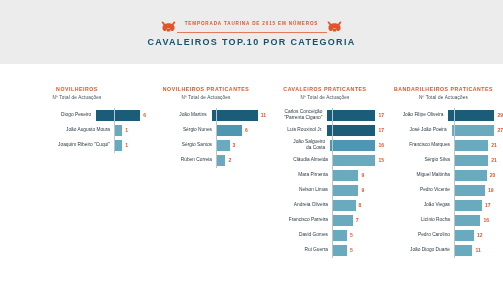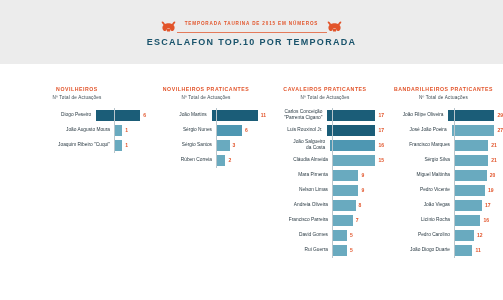--- a/index.html
+++ b/index.html
@@ -136,21 +136,21 @@
       </span>
       <span class="kicker">TEMPORADA TAURINA DE 2015 EM NÚMEROS</span>
       <span class="bull">
         <svg width="17" height="11" viewBox="0 0 34 22" xmlns="http://www.w3.org/2000/svg">
           <path fill="#e2542a" d="M4 4 C2 1 5 0 7 2 L10 6 C13 4 21 4 24 6 L27 2 C29 0 32 1 30 4 L27 8 C30 11 30 16 27 19 C25 21 22 20 21 18 L19 14 L15 14 L13 18 C12 20 9 21 7 19 C4 16 4 11 7 8 Z"></path>
           <path fill="#e2542a" d="M13 15 L21 15 L20 21 L14 21 Z"></path>
         </svg>
       </span>
     </div>
     <div class="rule"></div>
-    <div class="main-title">ESCALAFON TOP.10 POR TEMPORADA</div>
+    <div class="main-title">CAVALEIROS TOP.10 POR CATEGORIA</div>
   </div>
 
   <div class="columns" id="columns">
       <div class="col col-1">
         <div class="col-head">
           <div class="col-title">NOVILHEIROS</div>
           <div class="col-sub">Nº Total de Actuações</div>
         </div>
         <div class="rows">
           <div class="axis"></div>

